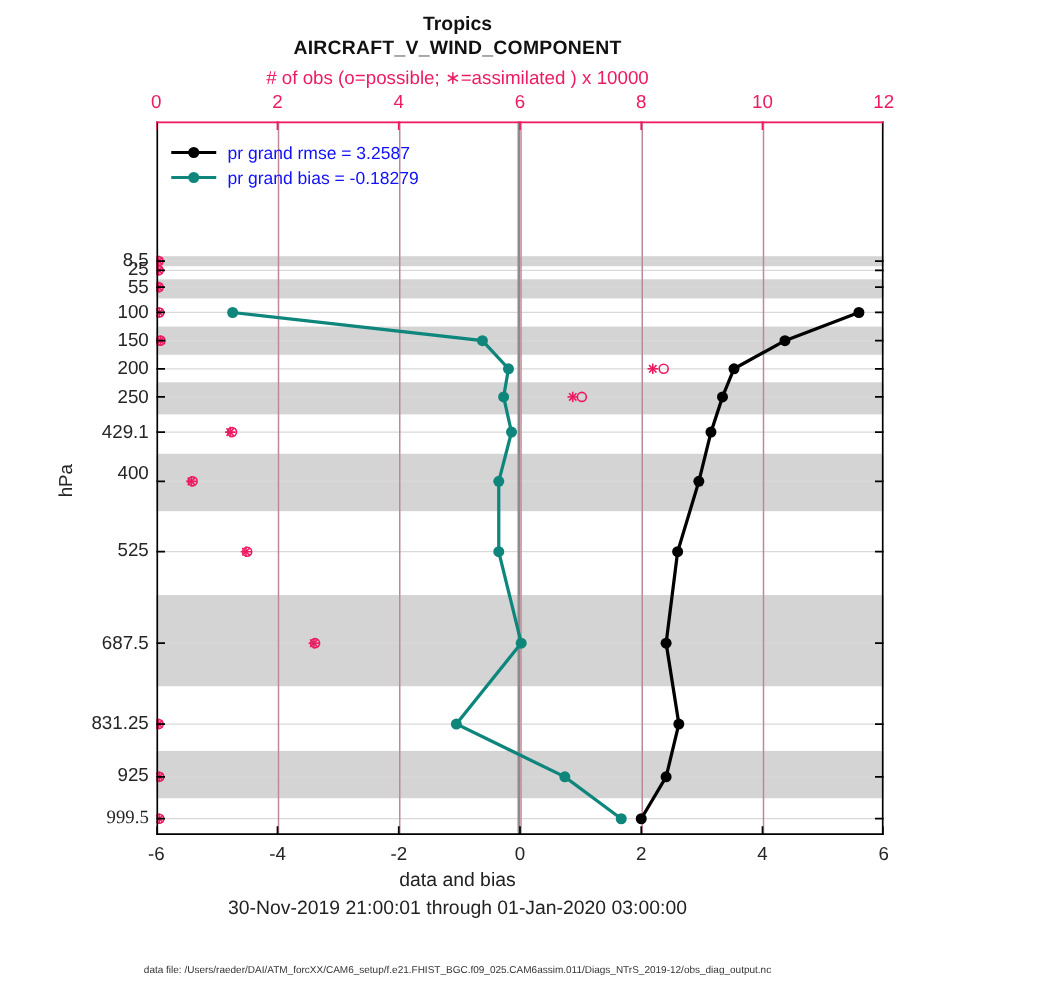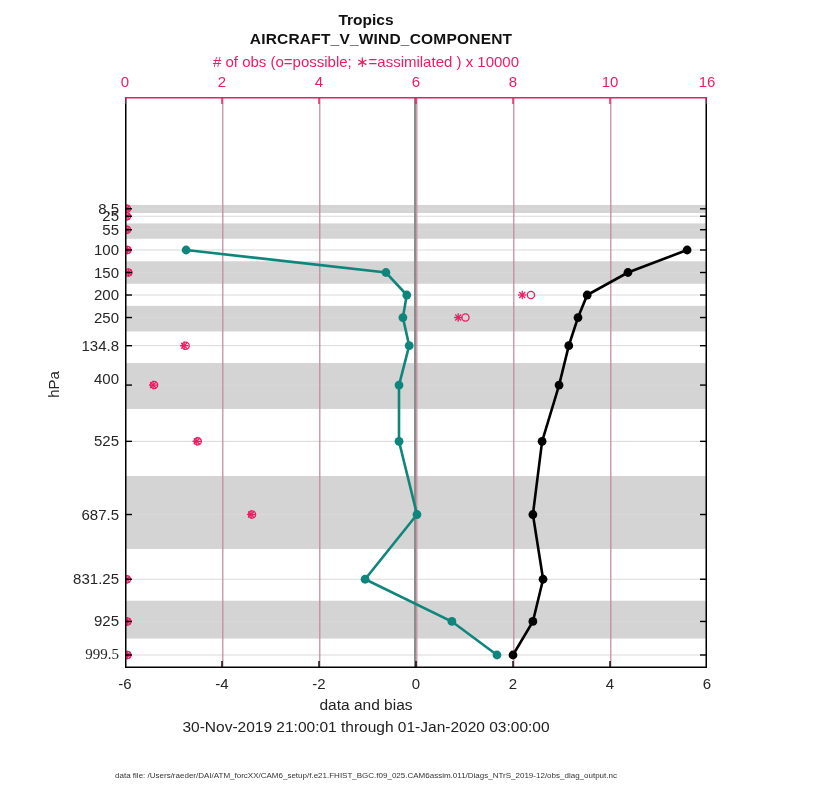--- a/index.html
+++ b/index.html
@@ -1,20 +1,20 @@
 <!DOCTYPE html>
 <html><head>
 <meta charset="utf-8">
 <style>
   html,body{margin:0;padding:0;background:#ffffff;}
   #page{position:relative;width:830px;height:800px;background:#ffffff;overflow:hidden;
         font-family:"Liberation Sans", sans-serif;}
   .ctr{position:absolute;left:0;width:732px;text-align:center;}
   #title1{top:11px;font-size:15.5px;font-weight:bold;color:#111;}
-  #title2{top:30px;font-size:15.5px;font-weight:bold;color:#111;letter-spacing:0.2px;margin-left:15px;}
+  #title2{top:30px;font-size:15.5px;font-weight:bold;color:#111;letter-spacing:0.2px;}
   #obslabel{top:53px;font-size:15px;}
   #xlabel{top:696px;font-size:15.5px;color:#222;}
   #daterange{top:718px;font-size:15.5px;color:#222;}
   #datafile{top:771px;font-size:8px;color:#333;}
   #plotwrap{position:absolute;left:125px;top:97px;width:582px;height:571px;}
   .ticklabel{position:absolute;font-size:15px;color:#262626;white-space:nowrap;}
   .ylab{width:92px;text-align:right;}
   .xlab{width:60px;text-align:center;}
   #hpa{position:absolute;left:40px;top:376px;font-size:15px;color:#262626;
        transform:rotate(-90deg);transform-origin:center;}
@@ -32,21 +32,21 @@
   <div id="title2" class="ctr">AIRCRAFT_V_WIND_COMPONENT</div>
   <div id="obslabel" class="ctr" style="color: rgb(237, 28, 98);"># of obs (o=possible; ∗=assimilated ) x 10000</div>
 
   <div id="toplabels">
       <div class="ticklabel xlab" style="left: 95px; top: 73px; color: rgb(237, 28, 98);">0</div>
       <div class="ticklabel xlab" style="left: 192px; top: 73px; color: rgb(237, 28, 98);">2</div>
       <div class="ticklabel xlab" style="left: 289px; top: 73px; color: rgb(237, 28, 98);">4</div>
       <div class="ticklabel xlab" style="left: 386px; top: 73px; color: rgb(237, 28, 98);">6</div>
       <div class="ticklabel xlab" style="left: 483px; top: 73px; color: rgb(237, 28, 98);">8</div>
       <div class="ticklabel xlab" style="left: 580px; top: 73px; color: rgb(237, 28, 98);">10</div>
-      <div class="ticklabel xlab" style="left: 677px; top: 73px; color: rgb(237, 28, 98);">16</div>
+      <div class="ticklabel xlab" style="left: 677px; top: 73px; color: rgb(237, 28, 98);">12</div>
     </div>
 
   <div id="plotwrap">
     <svg id="plot" width="582" height="571">
         <rect x="0" y="107.972875" width="582" height="8.014449999999997" fill="#d4d4d4"></rect>
         <rect x="0" y="126.43312499999999" width="582" height="15.30850000000001" fill="#d4d4d4"></rect>
         <rect x="0" y="164.254125" width="582" height="22.51249999999999" fill="#d4d4d4"></rect>
         <rect x="0" y="208.82887499999998" width="582" height="25.66425000000001" fill="#d4d4d4"></rect>
         <rect x="0" y="266.010625" width="582" height="45.9255" fill="#d4d4d4"></rect>
         <rect x="0" y="379.023375" width="582" height="72.94049999999999" fill="#d4d4d4"></rect>
@@ -213,37 +213,53 @@
   </div>
 
   <div id="ylabels">
       <div class="ticklabel ylab" style="left: 27px; top: 199.8px;">8.5</div>
       <div class="ticklabel ylab" style="left: 27px; top: 207.229px;">25</div>
       <div class="ticklabel ylab" style="left: 27px; top: 220.737px;">55</div>
       <div class="ticklabel ylab" style="left: 27px; top: 240.998px;">100</div>
       <div class="ticklabel ylab" style="left: 27px; top: 263.51px;">150</div>
       <div class="ticklabel ylab" style="left: 27px; top: 286.023px;">200</div>
       <div class="ticklabel ylab" style="left: 27px; top: 308.535px;">250</div>
-      <div class="ticklabel ylab" style="left: 27px; top: 336.676px;">134.8</div>
+      <div class="ticklabel ylab" style="left: 27px; top: 336.676px;">429.1</div>
       <div class="ticklabel ylab" style="left: 27px; top: 370px;">400</div>
       <div class="ticklabel ylab" style="left: 27px; top: 432.354px;">525</div>
       <div class="ticklabel ylab" style="left: 27px; top: 505.52px;">687.5</div>
       <div class="ticklabel ylab" style="left: 27px; top: 570.243px;">831.25</div>
       <div class="ticklabel ylab" style="left: 27px; top: 612.454px;">925</div>
       <div class="ticklabel ylab" style="left: 27px; top: 645.998px; font-family: Liberation Serif, serif;">999.5</div>
     </div>
   <div id="hpa">hPa</div>
   <div id="xlabels">
       <div class="ticklabel xlab" style="left: 95px; top: 675px;">-6</div>
       <div class="ticklabel xlab" style="left: 192px; top: 675px;">-4</div>
       <div class="ticklabel xlab" style="left: 289px; top: 675px;">-2</div>
       <div class="ticklabel xlab" style="left: 386px; top: 675px;">0</div>
       <div class="ticklabel xlab" style="left: 483px; top: 675px;">2</div>
       <div class="ticklabel xlab" style="left: 580px; top: 675px;">4</div>
       <div class="ticklabel xlab" style="left: 677px; top: 675px;">6</div>
     </div>
 
+  <div id="legend">
+    <div class="legrow">
+      <svg class="legswatch" viewBox="0 0 38 14">
+        <line x1="1" y1="7" x2="37" y2="7" stroke="#000000" stroke-width="2.4"></line>
+        <circle cx="19" cy="7" r="4.4" fill="#000000"></circle>
+      </svg>
+      <span class="legtext" style="color: rgb(16, 16, 255);">pr grand rmse = 3.2587</span>
+    </div>
+    <div class="legrow">
+      <svg class="legswatch" viewBox="0 0 38 14">
+        <line x1="1" y1="7" x2="37" y2="7" stroke="#0e867c" stroke-width="2.4"></line>
+        <circle cx="19" cy="7" r="4.4" fill="#0e867c"></circle>
+      </svg>
+      <span class="legtext" style="color: rgb(16, 16, 255);">pr grand bias = -0.18279</span>
+    </div>
+  </div>
 
   <div id="xlabel" class="ctr">data and bias</div>
   <div id="daterange" class="ctr">30-Nov-2019 21:00:01 through 01-Jan-2020 03:00:00</div>
   <div id="datafile" class="ctr">data file: /Users/raeder/DAI/ATM_forcXX/CAM6_setup/f.e21.FHIST_BGC.f09_025.CAM6assim.011/Diags_NTrS_2019-12/obs_diag_output.nc</div>
 
 </div>
 
 </body></html>

